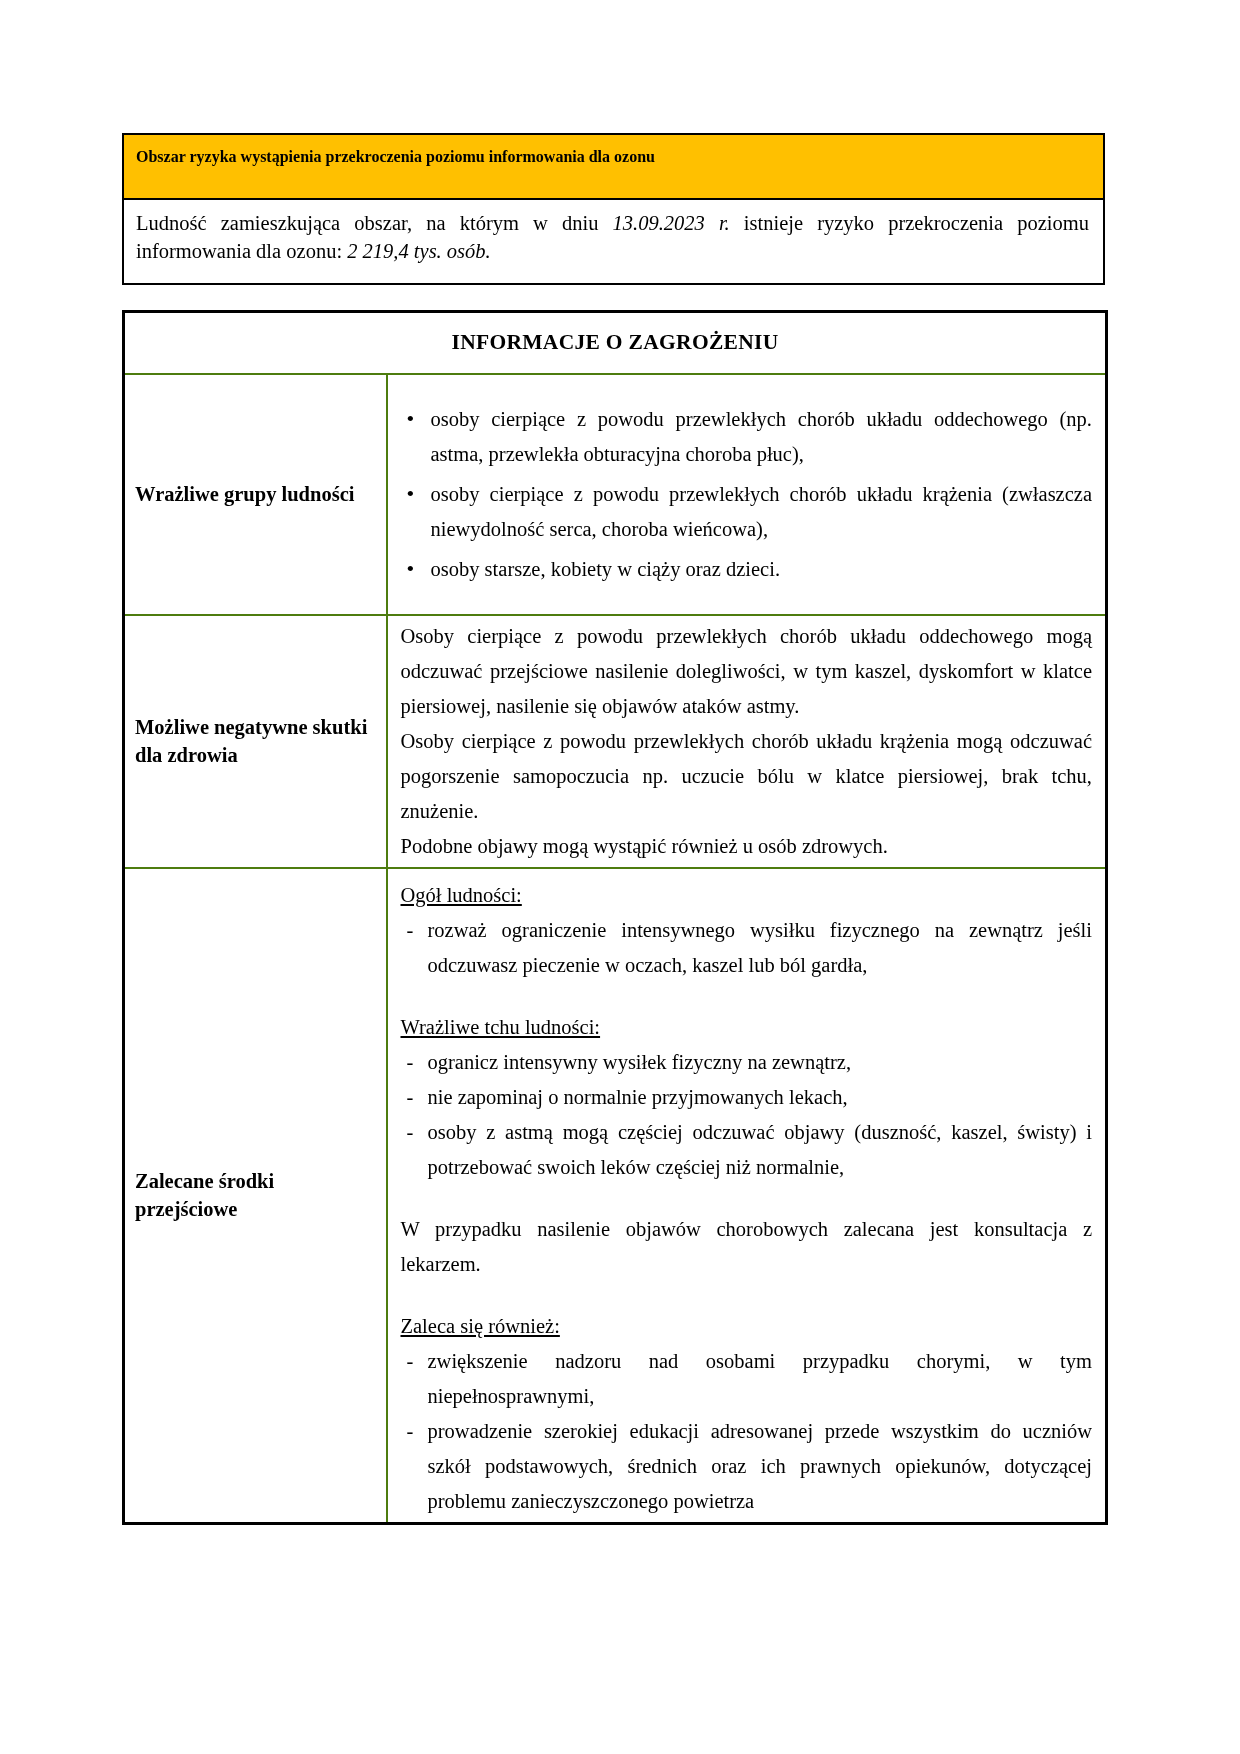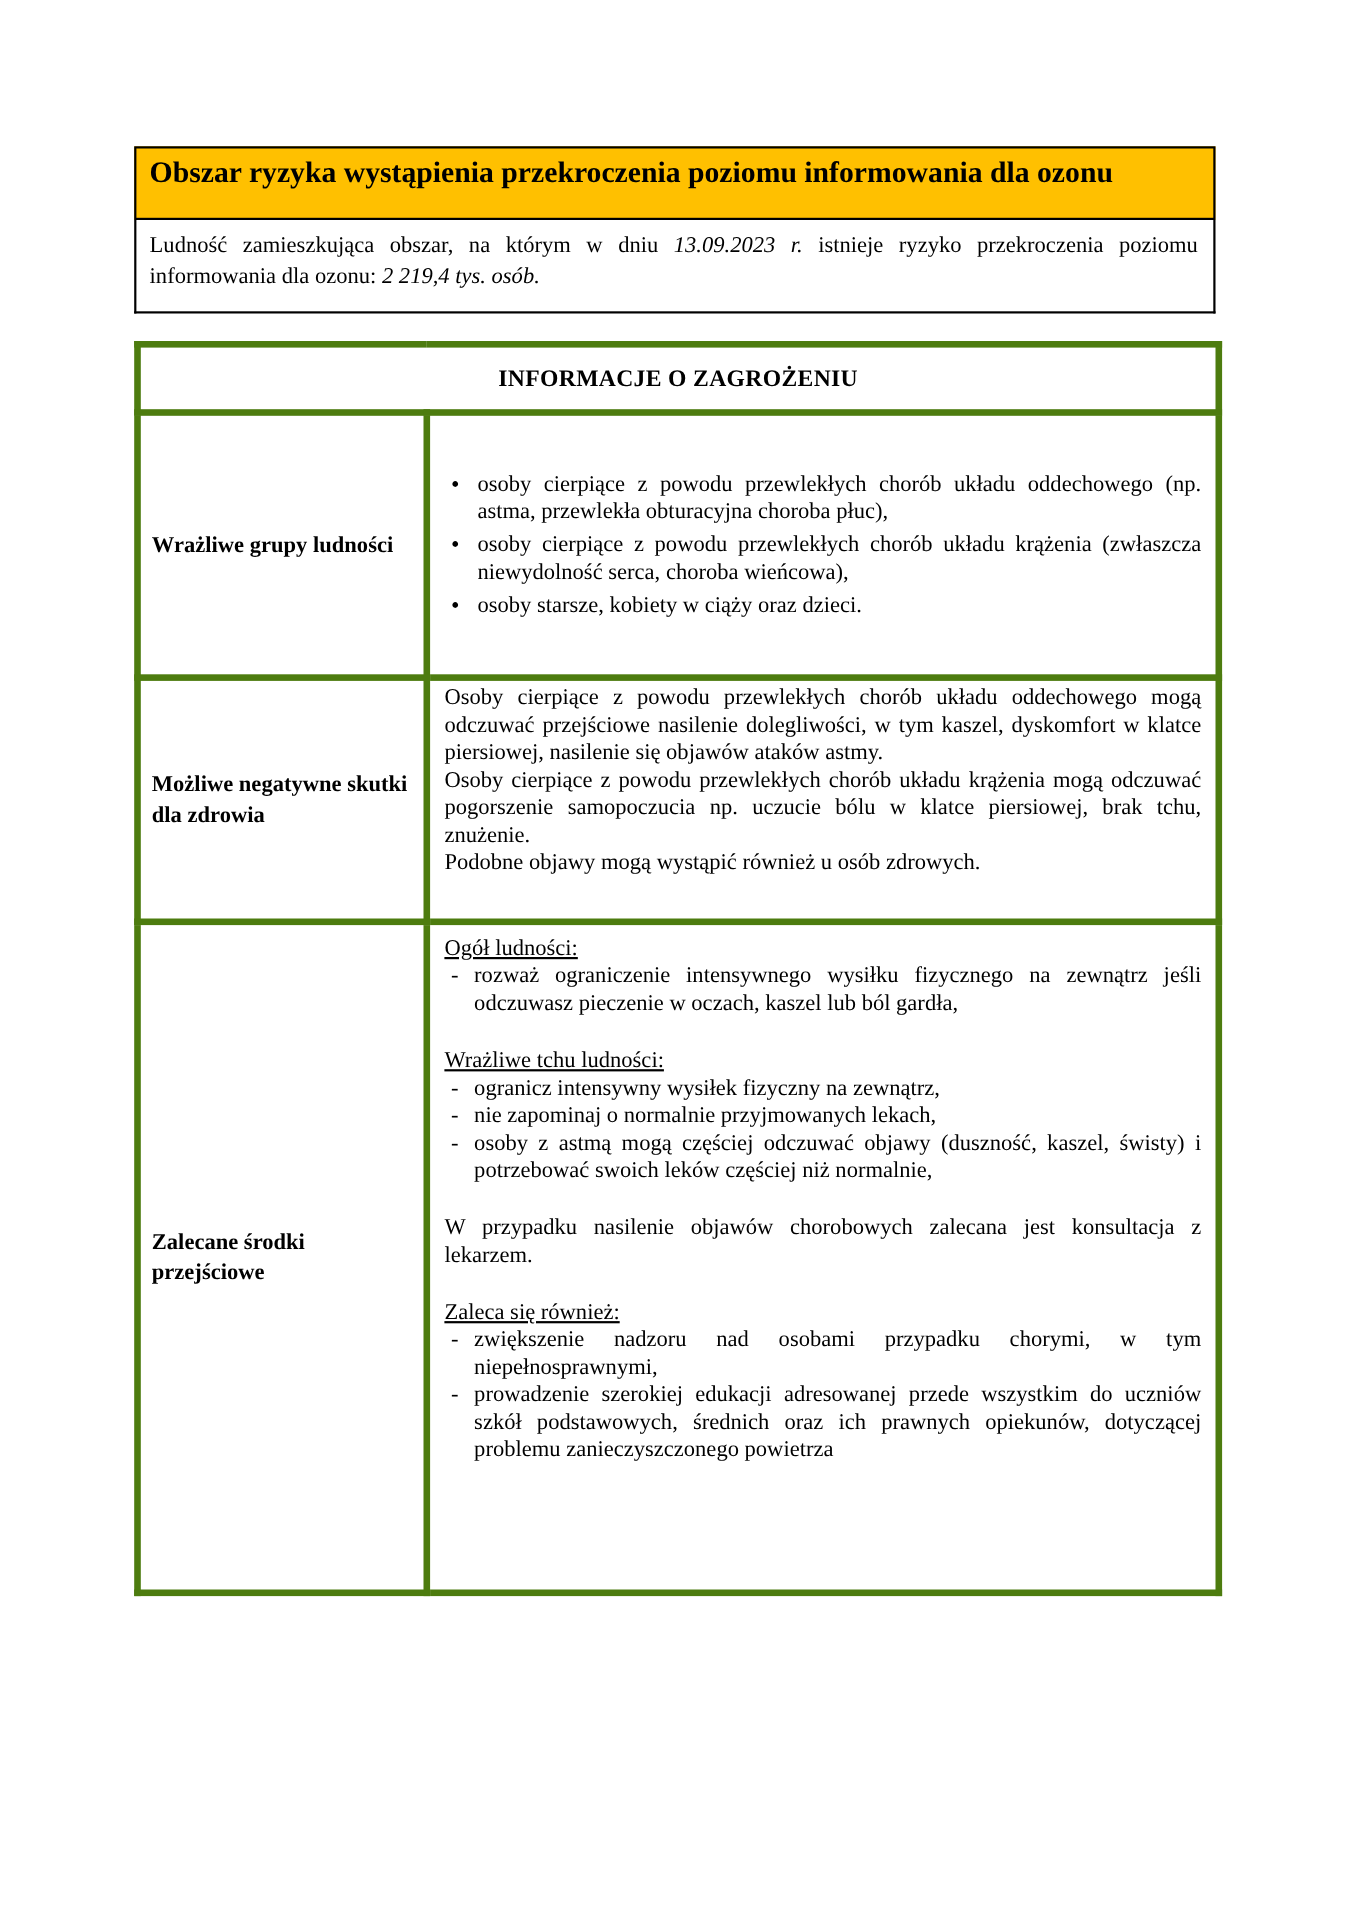--- a/index.html
+++ b/index.html
@@ -18,21 +18,21 @@
   .content {
     position: absolute; left: 122px; top: 133px; width: 983px;
   }
   
   .alert-box {
     border: 2px solid #000;
     padding: 8px 14px 14px 12px;
   }
   .alert-title {
     font-weight: bold;
-    font-size: 27px;
+    font-size: 16px;
     line-height: 27px;
     margin-bottom: 14px;
   }
   .alert-body, .exposure-body {
     font-size: 20.5px;
     line-height: 27.5px;
     text-align: justify;
   }
   
   .exposure-box {
@@ -50,42 +50,42 @@
   }
   
   table.info-table {
     margin-top: 25px;
     width: 983px;
     border-collapse: collapse;
     border: 3px solid #000;
     table-layout: fixed;
   }
   .info-table td, .info-table th {
-    border: 6px solid #4d7c0f;
+    border: 2px solid #4d7c0f;
     vertical-align: top;
     font-size: 20.5px;
   }
   .info-table th.table-title {
     height: 62px;
     text-align: center;
     vertical-align: middle;
     font-weight: bold;
     font-size: 21.5px;
     letter-spacing: 0.3px;
   }
   td.label-cell {
     width: 263px;
     vertical-align: middle;
     font-weight: bold;
     padding: 6px 10px 6px 10px;
     line-height: 28px;
   }
   td.content-cell {
     padding: 3px 13px 3px 13px;
-    line-height: 25px;
+    line-height: 35px;
     text-align: justify;
     margin-top: 47px;
   }
   tr.row-sensitive  { height: 241px; }
   tr.row-effects    { height: 222px; }
   tr.row-precautions{ height: 610px; }
   tr.row-sensitive td.content-cell { vertical-align: middle; }
   
   ul.bullet-list { list-style: none; }
   ul.bullet-list li {

